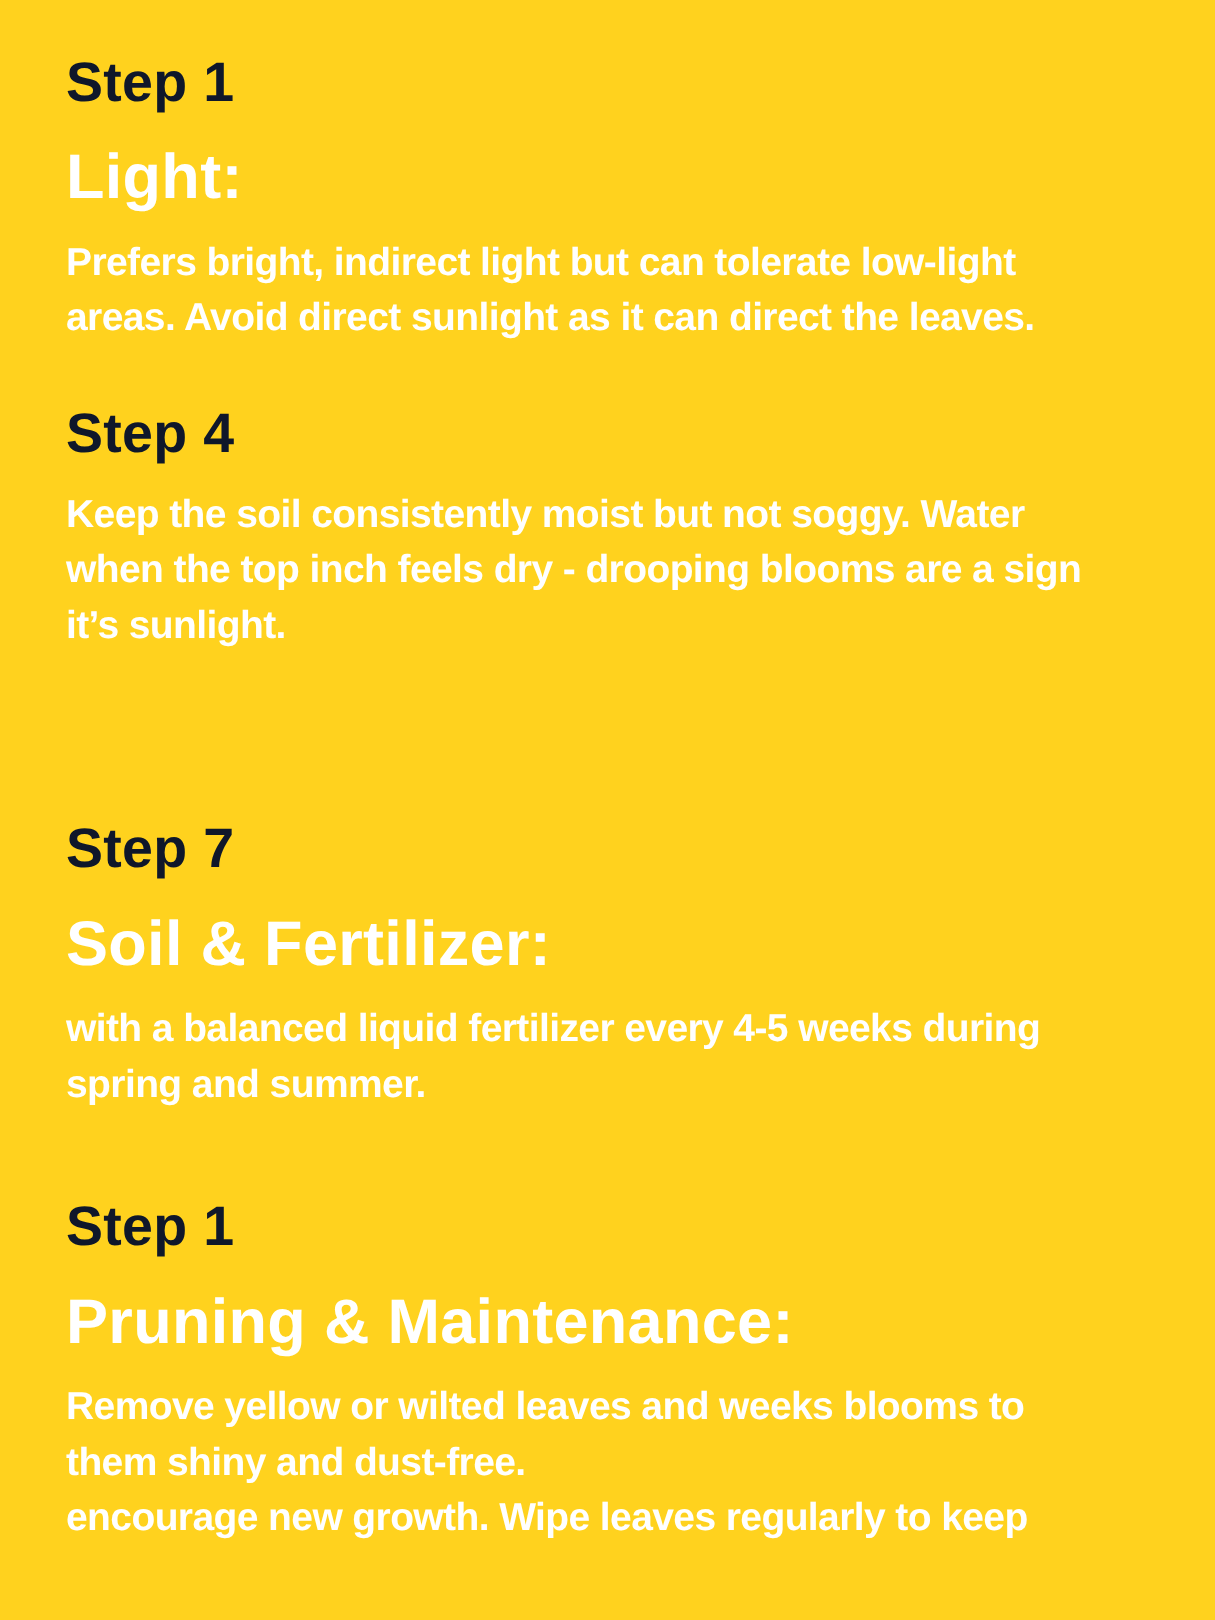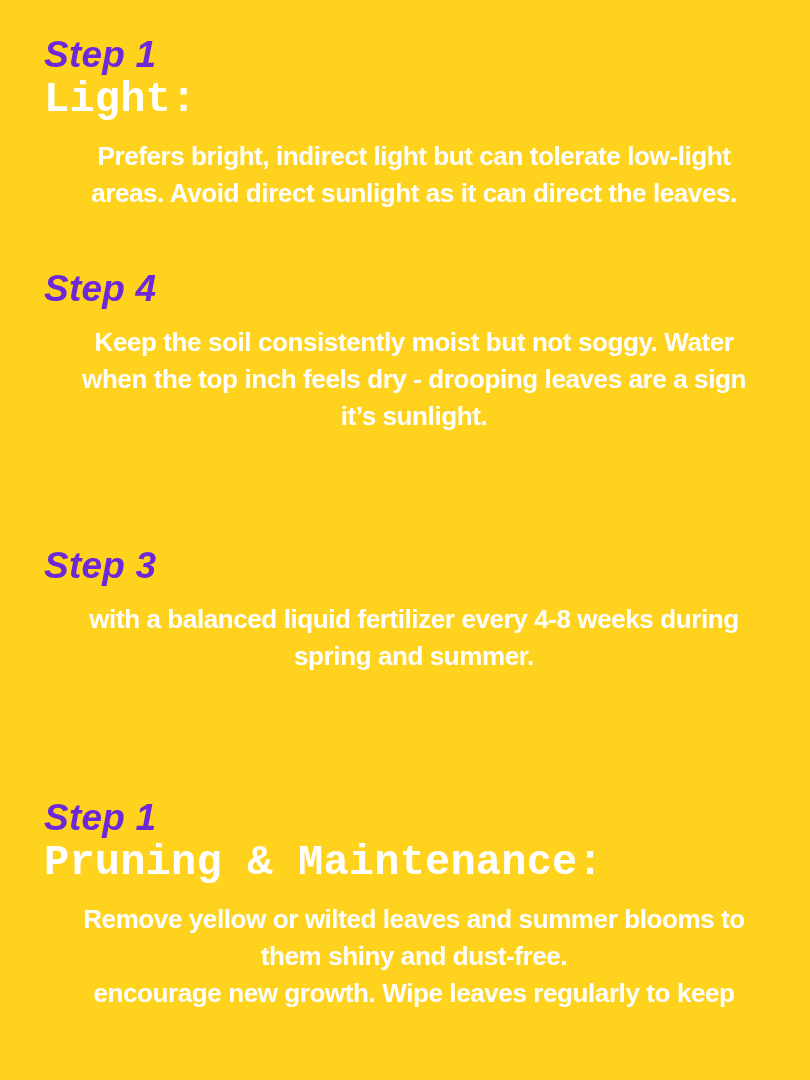--- a/index.html
+++ b/index.html
@@ -14,44 +14,41 @@
   }
   .section {
     position: absolute;
     left: 44px;
     width: 740px;
   }
   .step-label {
     font-size: 37px;
     font-weight: 800;
     line-height: 38px;
-    color: #6d28d9;
+    color: #0f172a;
     letter-spacing: 0.2px;
-    font-style: italic;
   }
   .heading {
     font-size: 42px;
     font-weight: 800;
     line-height: 44px;
     color: #FFFFFF;
-    margin-top: 4px;
+    margin-top: 22px;
     letter-spacing: 0.2px;
-    font-family: Liberation Mono, monospace;
   }
   .body-text {
     margin-top: 16px;
     font-size: 26px;
     font-weight: 700;
     color: #FFFFFF;
     letter-spacing: -0.4px;
   }
   .body-line {
     line-height: 37px;
     white-space: nowrap;
-    text-align: center;
   }
   #section-1 { top: 36px; }
   #section-2 { top: 270px; }
   #section-3 { top: 547px; }
   #section-4 { top: 799px; }
 </style>
 </head>
 <body>
 
 <div class="section" id="section-1">
@@ -60,34 +57,35 @@
   <div class="body-text">
     <div class="body-line">Prefers bright, indirect light but can tolerate low-light</div>
     <div class="body-line">areas. Avoid direct sunlight as it can direct the leaves.</div>
   </div>
 </div>
 
 <div class="section" id="section-2">
   <div class="step-label">Step 4</div>
   <div class="body-text">
     <div class="body-line">Keep the soil consistently moist but not soggy. Water</div>
-    <div class="body-line">when the top inch feels dry - drooping leaves are a sign</div>
+    <div class="body-line">when the top inch feels dry - drooping blooms are a sign</div>
     <div class="body-line">it’s sunlight.</div>
   </div>
 </div>
 
 <div class="section" id="section-3">
-  <div class="step-label">Step 3</div>
+  <div class="step-label">Step 7</div>
+  <div class="heading">Soil &amp; Fertilizer:</div>
   <div class="body-text">
-    <div class="body-line">with a balanced liquid fertilizer every 4-8 weeks during</div>
+    <div class="body-line">with a balanced liquid fertilizer every 4-5 weeks during</div>
     <div class="body-line">spring and summer.</div>
   </div>
 </div>
 
 <div class="section" id="section-4">
   <div class="step-label">Step 1</div>
   <div class="heading">Pruning &amp; Maintenance:</div>
   <div class="body-text">
-    <div class="body-line">Remove yellow or wilted leaves and summer blooms to</div>
+    <div class="body-line">Remove yellow or wilted leaves and weeks blooms to</div>
     <div class="body-line">them shiny and dust-free.</div>
     <div class="body-line">encourage new growth. Wipe leaves regularly to keep</div>
   </div>
 </div>
 
 </body></html>

